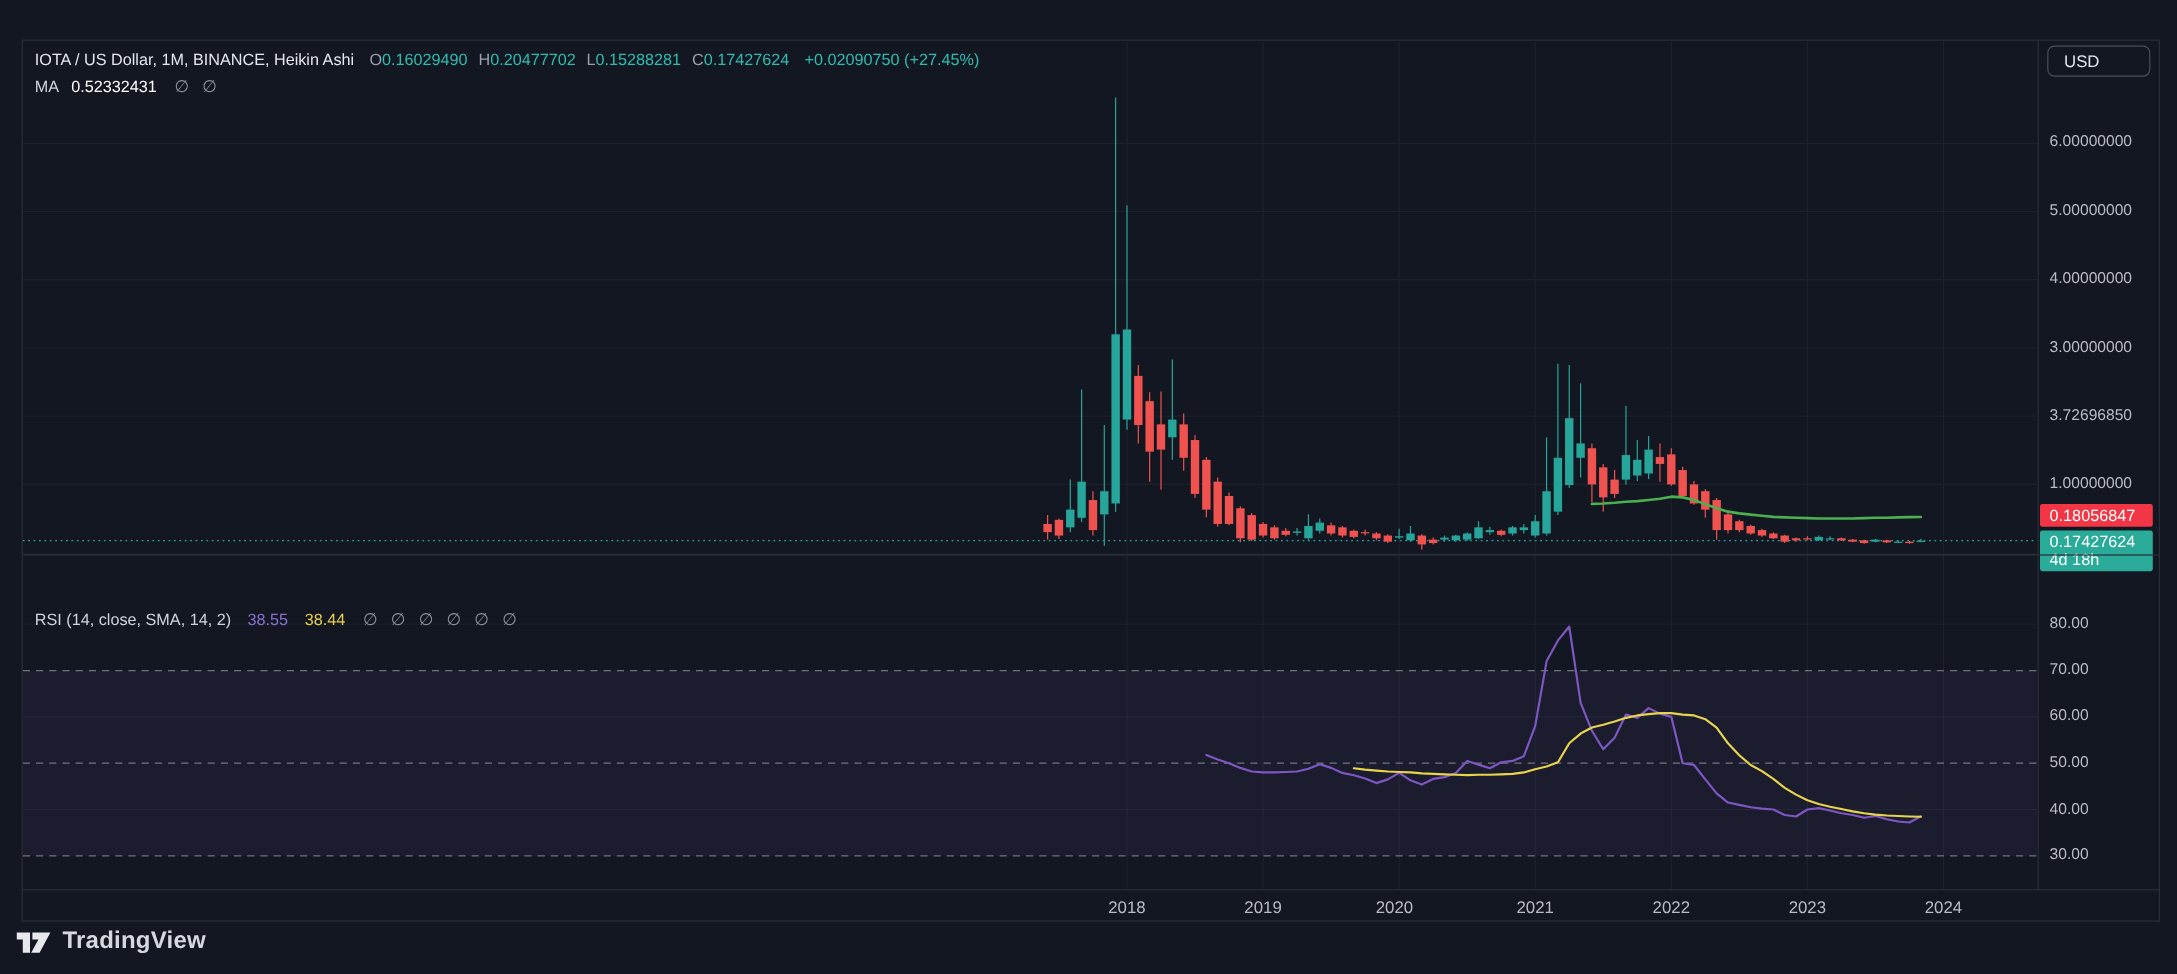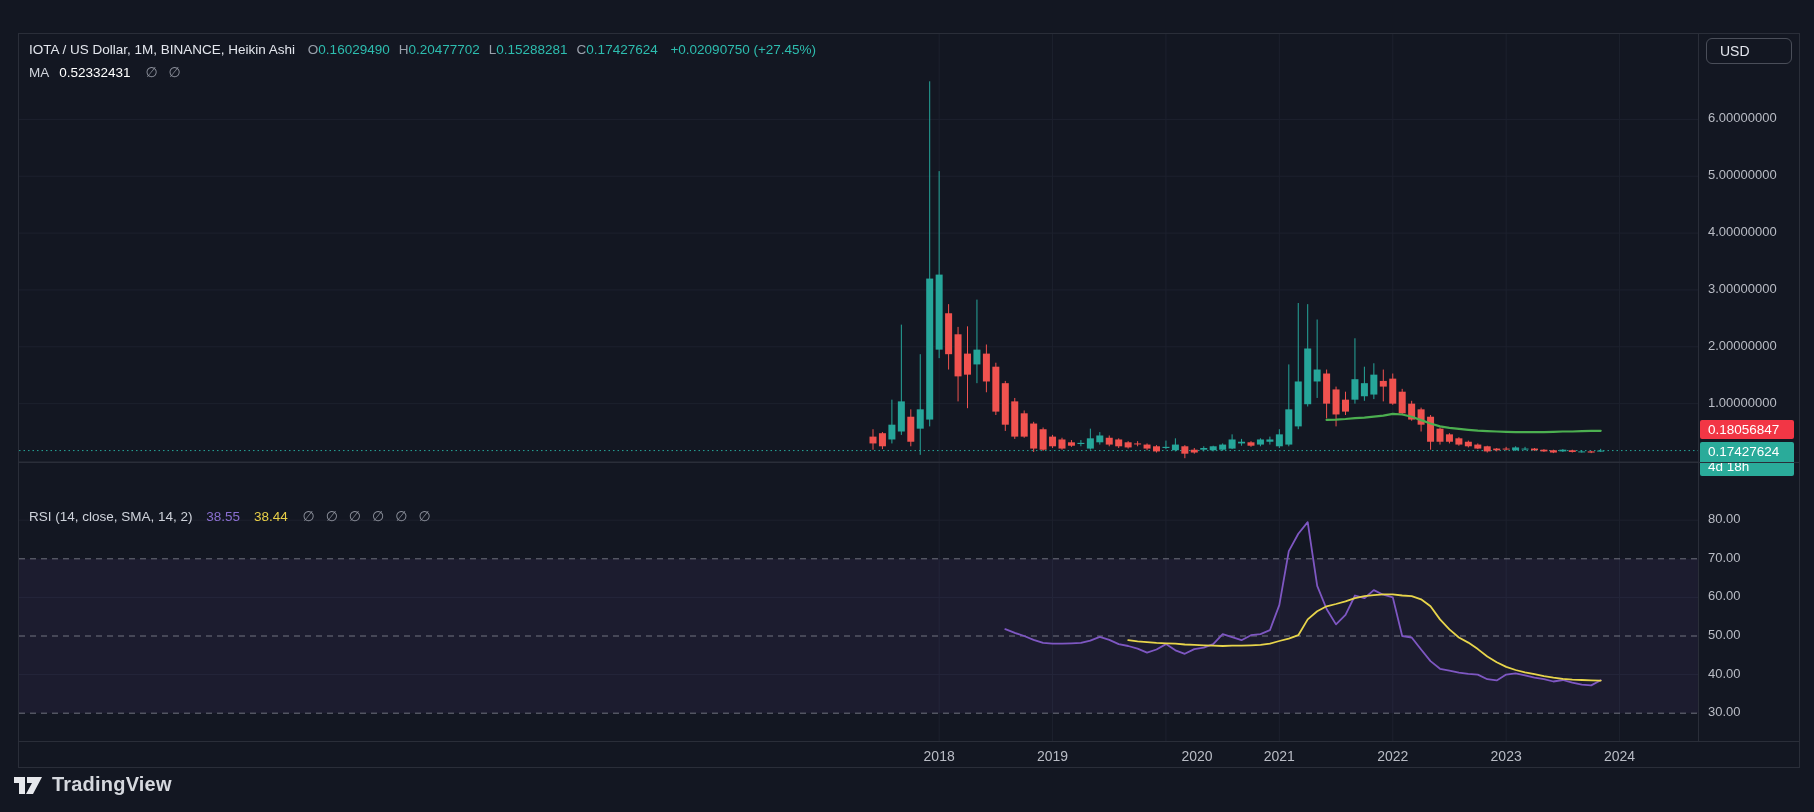--- a/index.html
+++ b/index.html
@@ -423,42 +423,42 @@
       </div>
     </div>
 
     <div id="price-axis">
       <div class="usd-btn">USD</div>
       <div id="price-ticks">
           <div class="tick" style="top: 76.4px;">6.00000000</div>
           <div class="tick" style="top: 133.25px;">5.00000000</div>
           <div class="tick" style="top: 190.1px;">4.00000000</div>
           <div class="tick" style="top: 246.95px;">3.00000000</div>
-          <div class="tick" style="top: 303.8px;">2.00000000</div>
+          <div class="tick" style="top: 303.8px;">3.72696850</div>
           <div class="tick" style="top: 360.65px; text-align: center;">1.00000000</div>
         </div>
       <div class="price-tag tag-red">0.18056847</div>
       <div class="price-tag tag-teal">
         <div>0.17427624</div>
         <div>4d 18h</div>
       </div>
       <div id="rsi-ticks">
           <div class="tick" style="top: 477.2px;">80.00</div>
           <div class="tick" style="top: 515.8px;">70.00</div>
           <div class="tick" style="top: 554.4px;">60.00</div>
           <div class="tick" style="top: 593px;">50.00</div>
           <div class="tick" style="top: 631.6px;">40.00</div>
           <div class="tick" style="top: 670.2px;">30.00</div>
         </div>
     </div>
 
     <div id="time-axis">
         <div class="yearlab" style="left: 898.15px;">2018</div>
         <div class="yearlab" style="left: 1011.55px;">2019</div>
-        <div class="yearlab" style="left: 1156px;">2020</div>
+        <div class="yearlab" style="left: 1121px;">2020</div>
         <div class="yearlab" style="left: 1238.35px;">2021</div>
         <div class="yearlab" style="left: 1351.75px;">2022</div>
         <div class="yearlab" style="left: 1465.15px;">2023</div>
         <div class="yearlab" style="left: 1578.55px;">2024</div>
       </div>
 
     <div class="pane-sep"></div>
   </div>
 
   <div id="footer">

